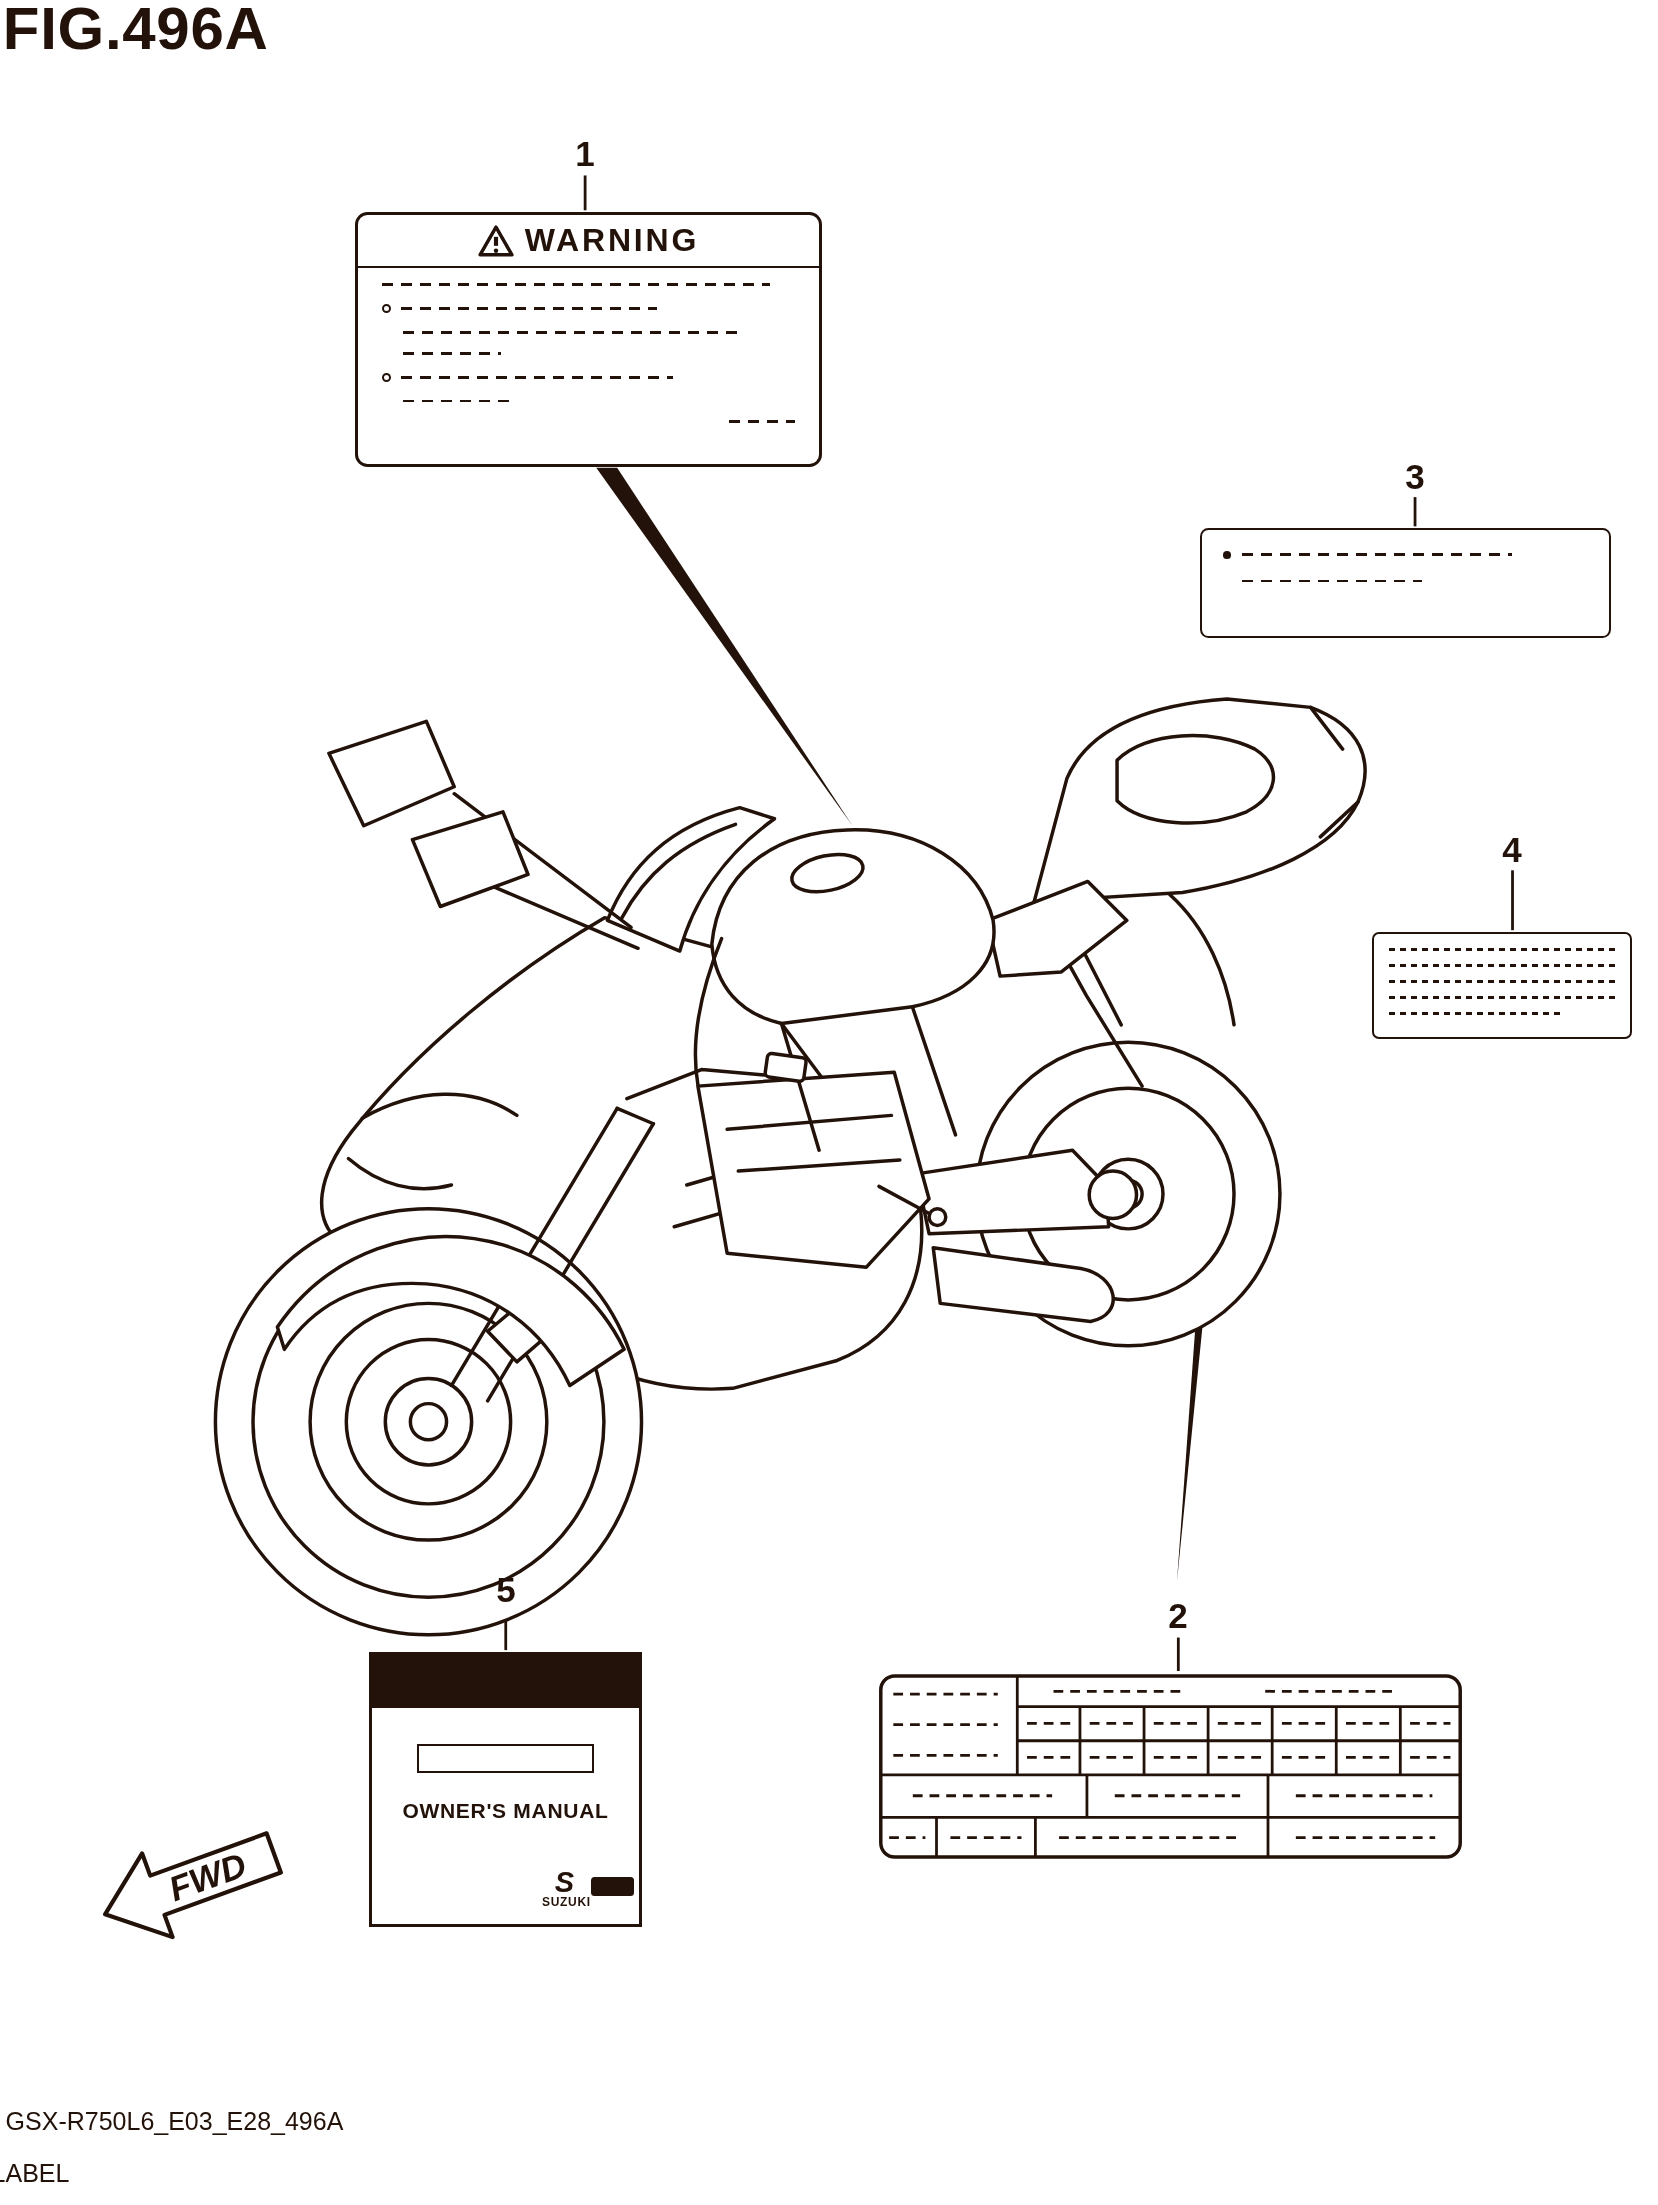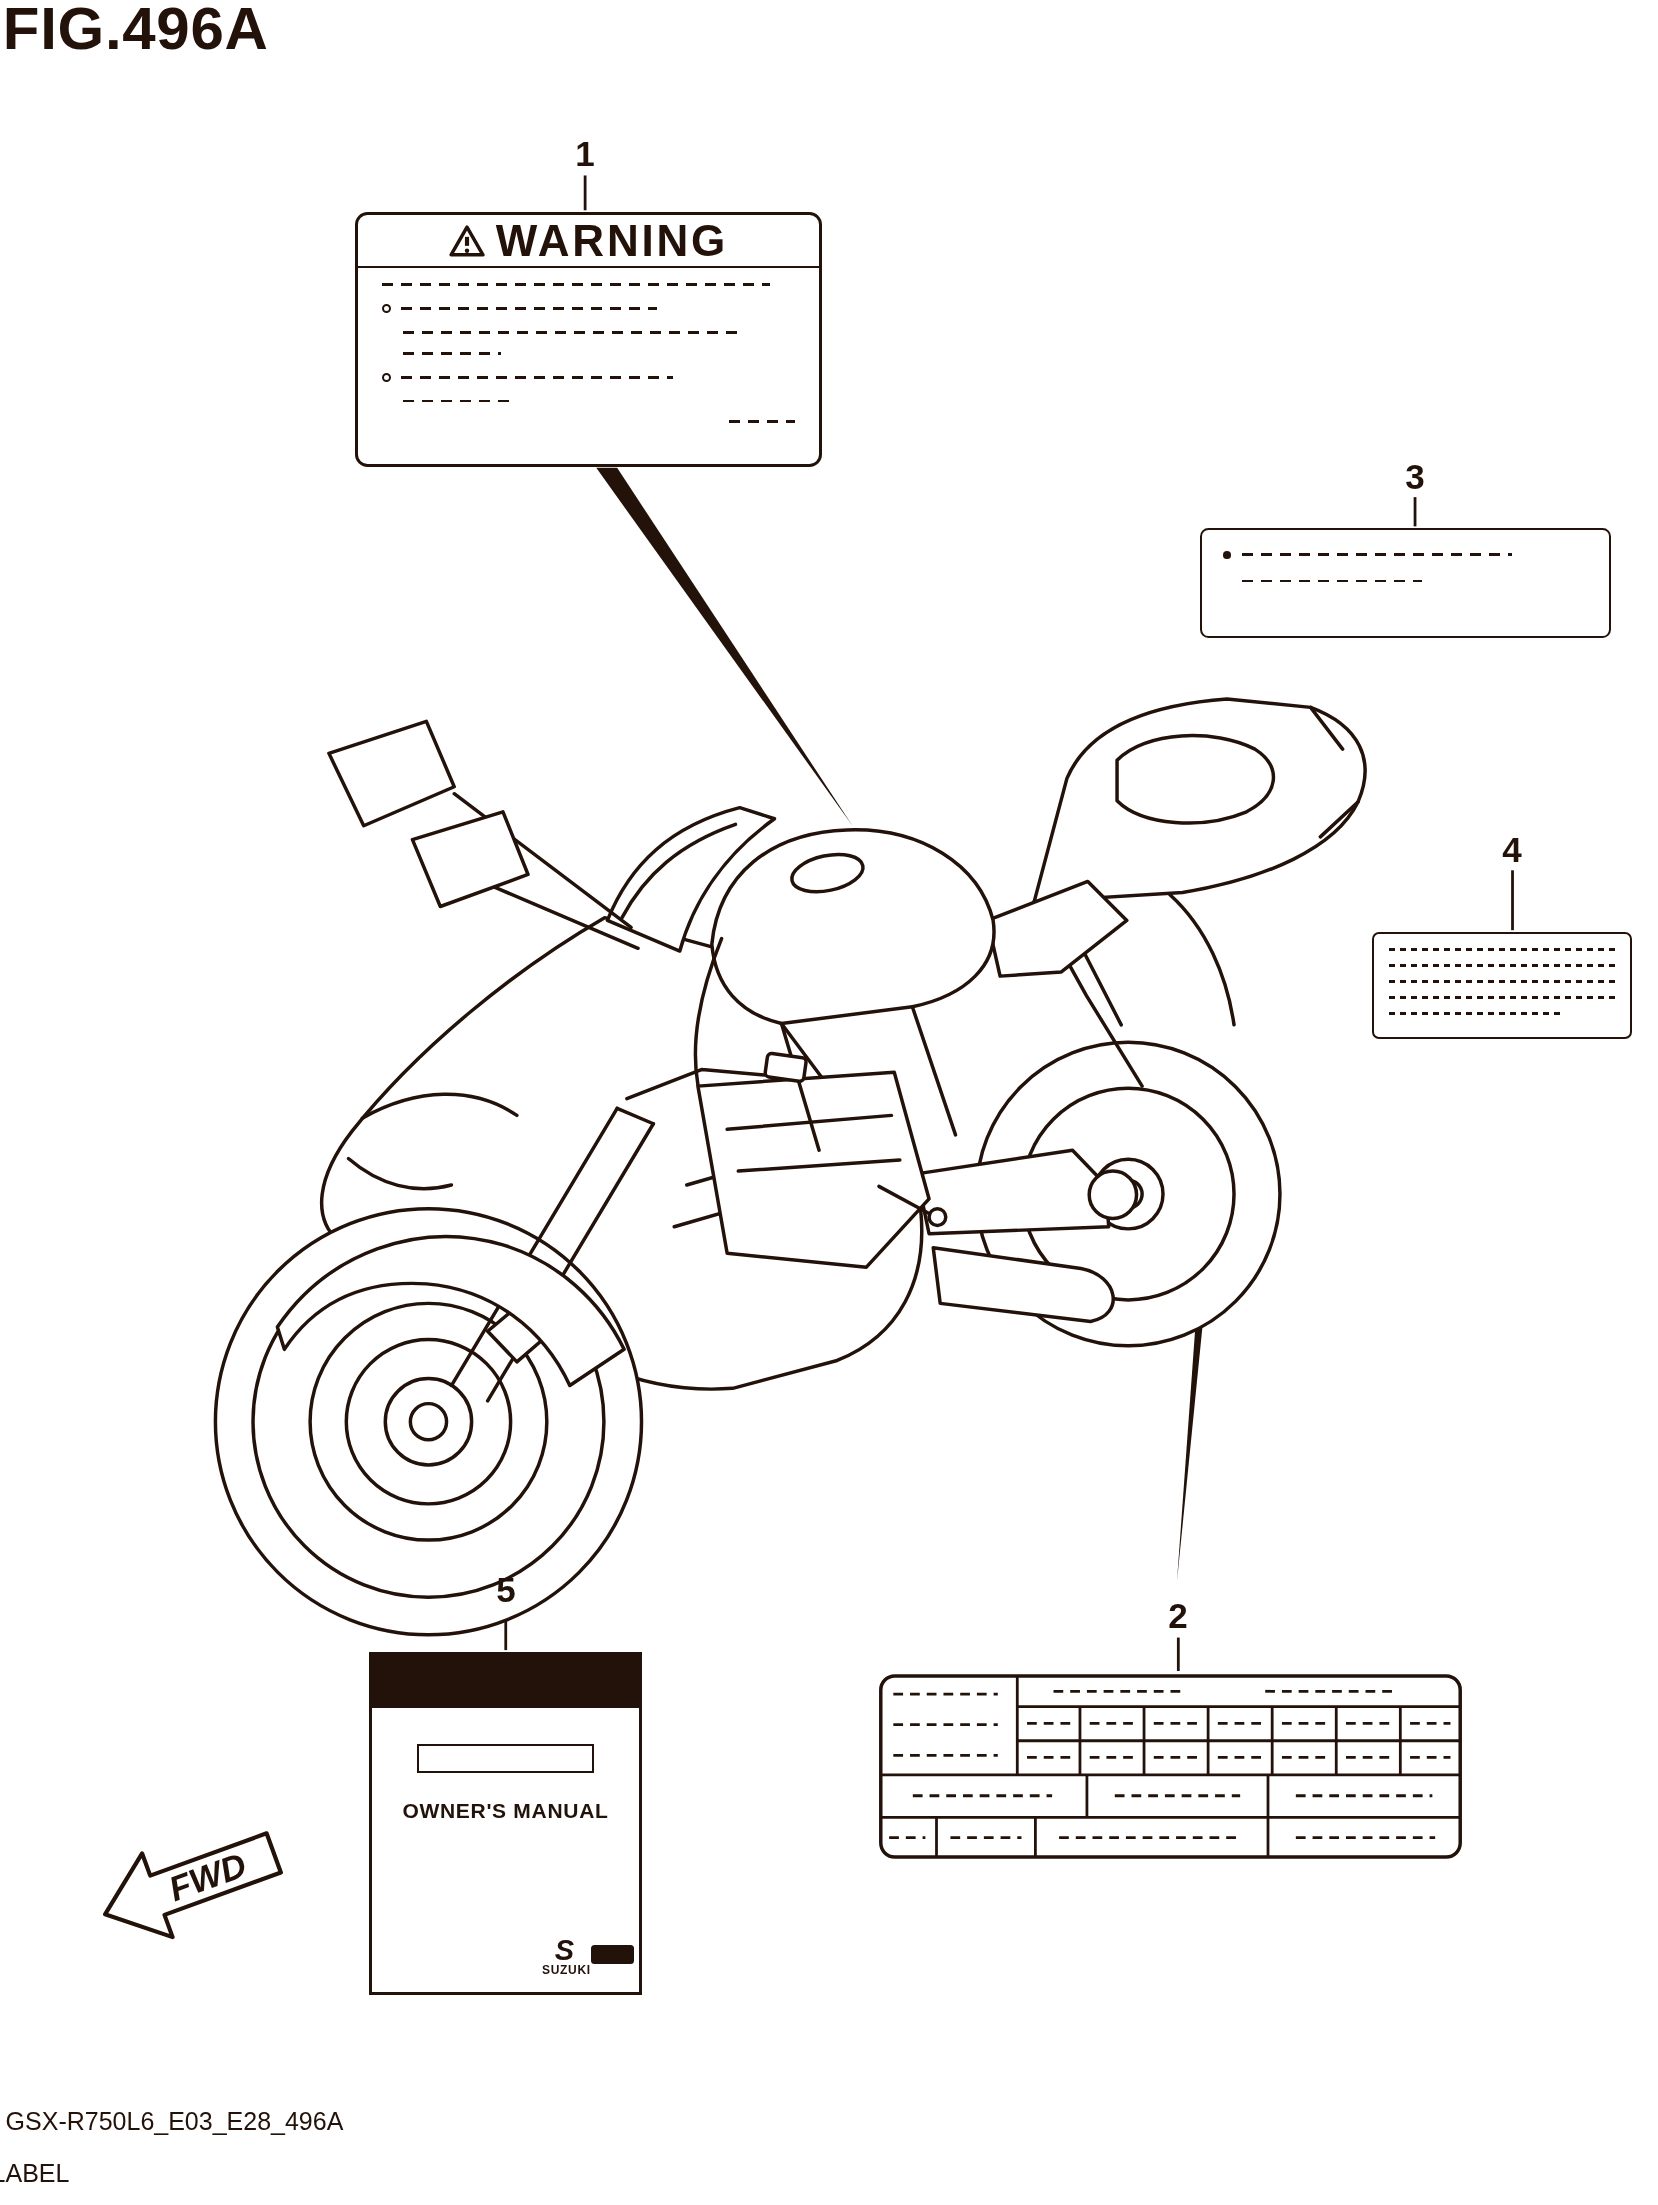--- a/index.html
+++ b/index.html
@@ -31,21 +31,21 @@
   }
   
   .warning-label{
     left:355px;top:212px;width:467px;height:255px;
     border-width:3.5px;border-radius:12.5px;
   }
   .warning-header{
     display:flex;align-items:center;justify-content:center;gap:11px;
     height:53px;border-bottom:2.8px solid var(--ink);
   }
-  .warning-title{font-size:44px;font-weight:800;letter-spacing:2.8px;}
+  .warning-title{font-size:32px;font-weight:800;letter-spacing:2.8px;}
   .warning-body{padding:15.3px 24px 0 24px;}
   .dash-row{display:flex;align-items:center;margin-bottom:18px;}
   .dash{
     height:2.8px;
     background:repeating-linear-gradient(90deg,var(--ink) 0 11px,transparent 11px 19px);
   }
   .dash-fine{
     height:2.8px;
     background:repeating-linear-gradient(90deg,var(--ink) 0 6.3px,transparent 6.3px 11px);
   }
@@ -71,21 +71,21 @@
   
   .label2{position:absolute;left:878px;top:1673px;}
   .label2 line,.label2 rect{stroke:var(--ink);fill:none;}
   .label2 rect{stroke-width:5;fill:#fff;}
   .label2 line{stroke-width:4;}
   .label2 line.d{stroke-dasharray:14 10;}
   
   .manual{position:absolute;left:369px;top:1652px;width:273px;height:343px;}
   .manual-header{height:56px;background:var(--ink);}
   .manual-body{
-    position:relative;height:287px;background:var(--paper);
+    position:relative;height:219px;background:var(--paper);
     border:3.5px solid var(--ink);border-top:none;
   }
   .manual-field{
     position:absolute;left:45px;top:36px;width:177px;height:29px;
     border:2.8px solid var(--ink);
   }
   .manual-title{
     position:absolute;left:0;right:0;top:91px;text-align:center;
     font-size:21px;font-weight:bold;letter-spacing:0.7px;color:var(--ink);
   }

